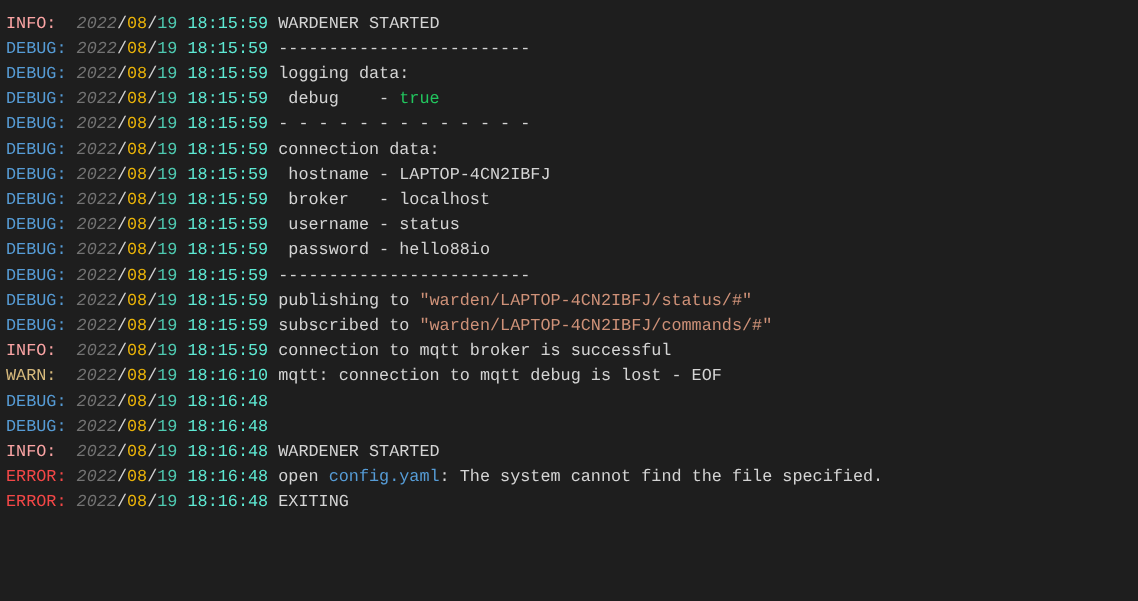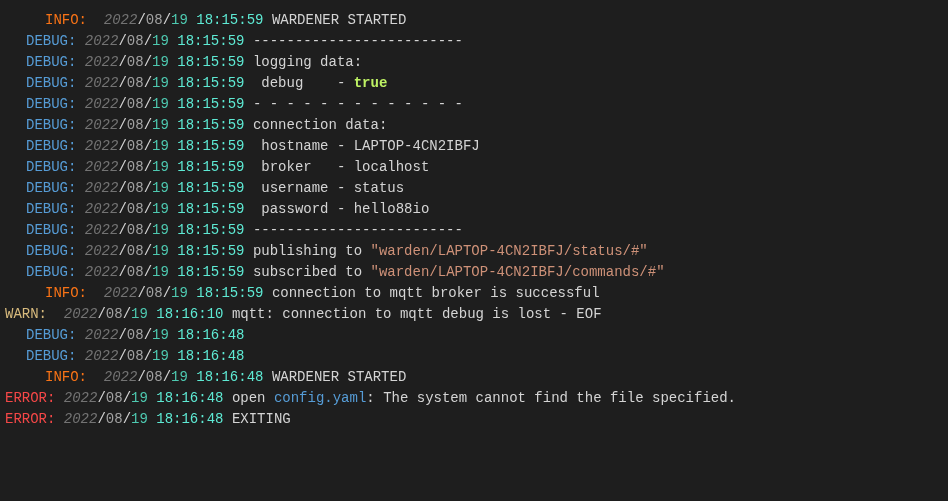--- a/index.html
+++ b/index.html
@@ -11,33 +11,33 @@
     font-size: 14px;
     line-height: 21px;
     width: 948px;
     height: 501px;
     box-sizing: border-box;
     overflow: hidden;
   }
   .log-line {
     white-space: pre;
   }
-  .level-info  { color: #f97316; margin-left: 40px; }
-  .level-debug { color: #569cd6; margin-left: 21px; }
+  .level-info  { color: #fca5a5; }
+  .level-debug { color: #569cd6; }
   .level-warn  { color: #d7ba7d; }
   .level-error { color: #f44747; }
 
   .year  { color: #737373; font-style: italic; }
-  .month { color: #a3a3a3; }
+  .month { color: #eab308; }
   .day   { color: #4ec9b0; }
   .time  { color: #5eead4; }
   .slash { color: #d4d4d4; }
 
   .msg      { color: #d4d4d4; font-family: Liberation Mono, monospace; }
-  .bool     { color: #bef264; font-weight: bold; }
+  .bool     { color: #22c55e; }
   .string   { color: #ce9178; }
   .filename { color: #569cd6; }
 </style>
 </head>
 <body>
 
 <div id="log-root">
     <div class="log-line"><span class="level-info">INFO:  </span><span class="year">2022</span><span class="slash">/</span><span class="month">08</span><span class="slash">/</span><span class="day">19</span> <span class="time">18:15:59</span> <span class="msg">WARDENER STARTED</span></div>
     <div class="log-line"><span class="level-debug">DEBUG: </span><span class="year">2022</span><span class="slash">/</span><span class="month">08</span><span class="slash">/</span><span class="day">19</span> <span class="time">18:15:59</span> <span class="msg">-------------------------</span></div>
     <div class="log-line"><span class="level-debug">DEBUG: </span><span class="year">2022</span><span class="slash">/</span><span class="month">08</span><span class="slash">/</span><span class="day">19</span> <span class="time">18:15:59</span> <span class="msg">logging data:</span></div>

